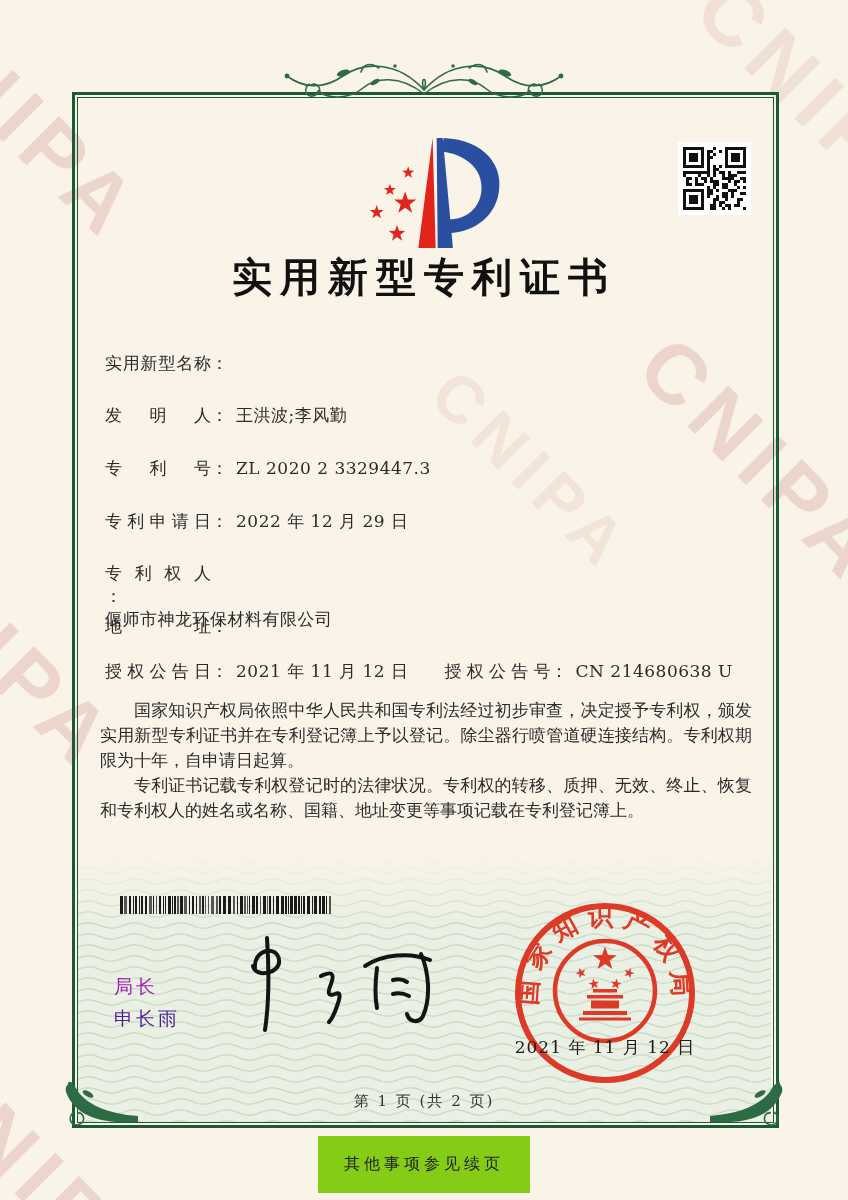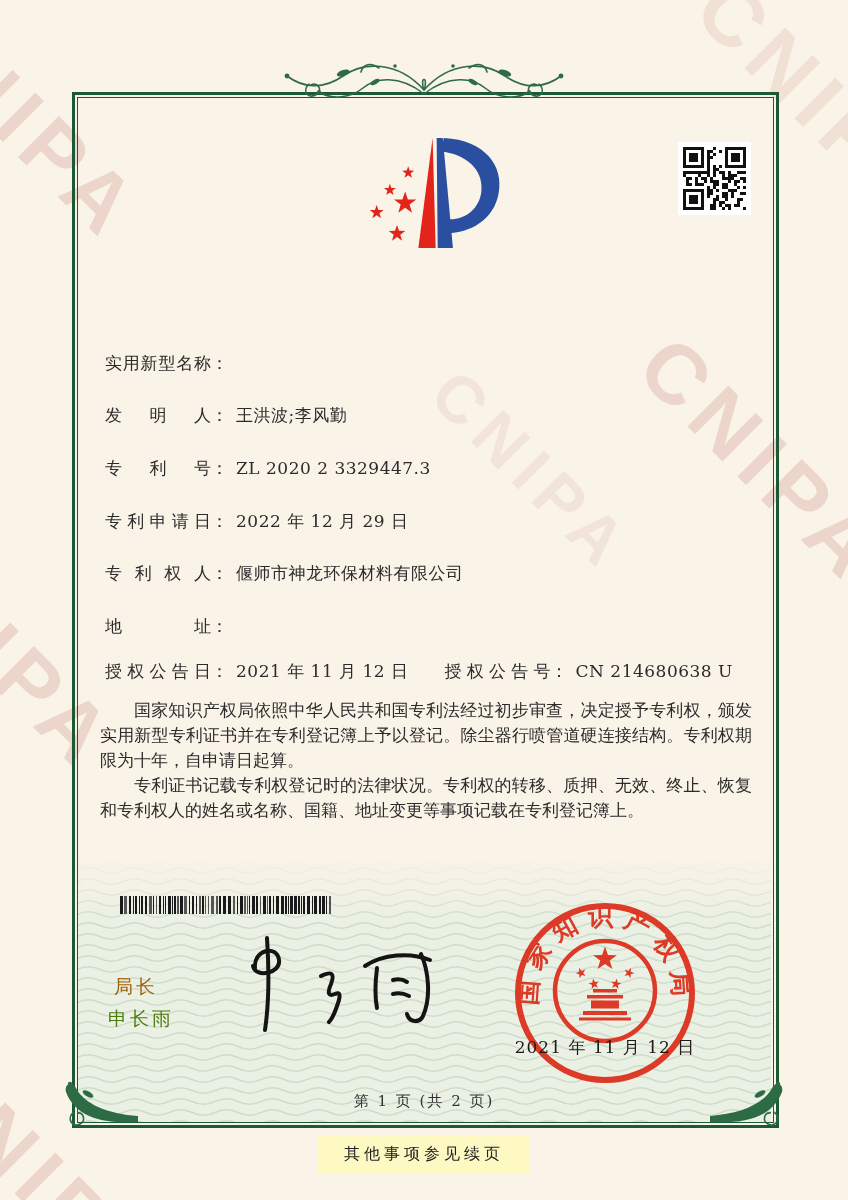--- a/index.html
+++ b/index.html
@@ -43,44 +43,44 @@
     position:absolute; left:124px; width:600px; top:250px; text-align:center;
     font-size:40px; font-weight:700; letter-spacing:8px; color:#111;
   }
   
   .field-row { position:absolute; left:105px; display:flex; align-items:baseline;
                font-size:17px; white-space:nowrap; }
   .f-label { display:inline-block; width:106px; text-align:justify; text-align-last:justify; }
   .f-colon { margin-right:8px; }
   .f-value { letter-spacing:0.5px; }
   .row-1 { top:352px; } .row-2 { top:404px; } .row-3 { top:457px; }
-  .row-4 { top:510px; } .row-5 { top:562px; } .row-6 { top:615px; }
+  .row-4 { top:510px; } .row-5 { top:562px;flex-direction:column; } .row-6 { top:615px; }
   .row-grant { top:660px; }
   .grant-group2 { margin-left:36px; display:flex; align-items:baseline; }
   .grant-group1 { display:flex; align-items:baseline; }
   
   .body-text {
     position:absolute; left:100px; top:698px; width:652px;
     font-size:17px; line-height:25px; text-align:justify;
   }
   .body-text p { margin:0; text-indent:2em; }
   
   .barcode { position:absolute; left:120px; top:896px; }
   .signoff-title { position:absolute; left:114px; top:974px;
-    font-family:"Liberation Sans",sans-serif; font-size:19px; letter-spacing:3px; color:#a16207; }
-  .signoff-name  { position:absolute; left:108px; top:1006px;
-    font-family:Liberation Sans, sans-serif; font-size:19px; letter-spacing:3px; color:#4d7c0f; }
+    font-family:"Liberation Sans",sans-serif; font-size:19px; letter-spacing:3px; color:#a21caf; }
+  .signoff-name  { position:absolute; left:114px; top:1006px;
+    font-family:Liberation Sans, sans-serif; font-size:19px; letter-spacing:3px; color:#4c1d95; }
   .signature { position:absolute; left:225px; top:928px; }
   .seal { position:absolute; left:495px; top:883px; opacity:0.93; }
   .seal-date { position:absolute; left:500px; top:1036px; width:210px; text-align:center;
                font-size:17px; letter-spacing:1px; color:#1d1a16; }
   .page-info { position:absolute; left:0; width:848px; top:1092px; text-align:center;
                font-size:15px; letter-spacing:2px; color:#333; }
   .note-box { position:absolute; left:424px; top:1136px; transform:translateX(-50%);
-              background:#fef9c3; padding:8px 26px; font-size:16px; letter-spacing:4px;
+              background:#84cc16; padding:18px 26px; font-size:16px; letter-spacing:4px;
               color:#222; white-space:nowrap; }
 </style>
 </head>
 <body>
 
 <div class="page">
 
   <svg width="0" height="0" style="position:absolute">
     <defs>
       <path id="starP" d="M0,-10 L-2.35,-3.24 L-9.51,-3.09 L-3.8,1.24 L-5.88,8.09 L0,4 L5.88,8.09 L3.8,1.24 L9.51,-3.09 L2.35,-3.24 Z"></path>
@@ -279,20 +279,21 @@
         <rect x="6" y="6" width="9" height="9" fill="#111"></rect>
         <rect x="42" y="0" width="21" height="21" fill="#111"></rect>
         <rect x="45" y="3" width="15" height="15" fill="#fff"></rect>
         <rect x="48" y="6" width="9" height="9" fill="#111"></rect>
         <rect x="0" y="42" width="21" height="21" fill="#111"></rect>
         <rect x="3" y="45" width="15" height="15" fill="#fff"></rect>
         <rect x="6" y="48" width="9" height="9" fill="#111"></rect>
       </svg>
   </div>
 
+  <div class="doc-title">实用新型专利证书</div>
 
   <div class="field-row row-1">
     <span class="f-label">实用新型名称</span>
       <span class="f-colon">：</span>
   </div>
   <div class="field-row row-2">
     <span class="f-label">发明人</span>
       <span class="f-colon">：</span>
     <span class="f-value">王洪波;李风勤</span>
   </div>

